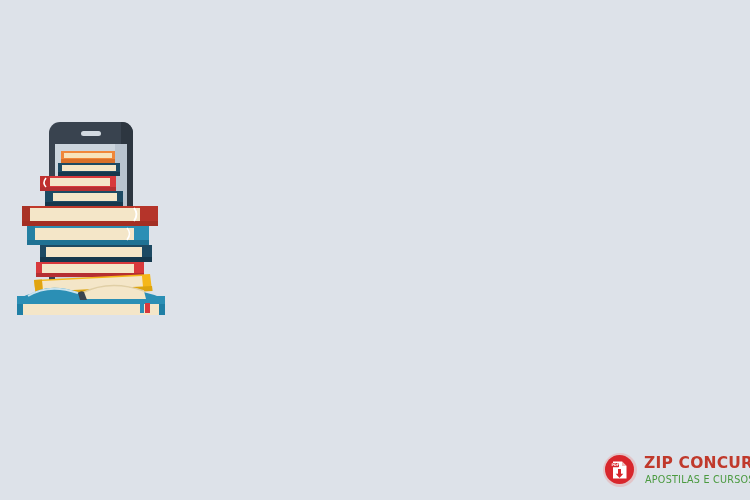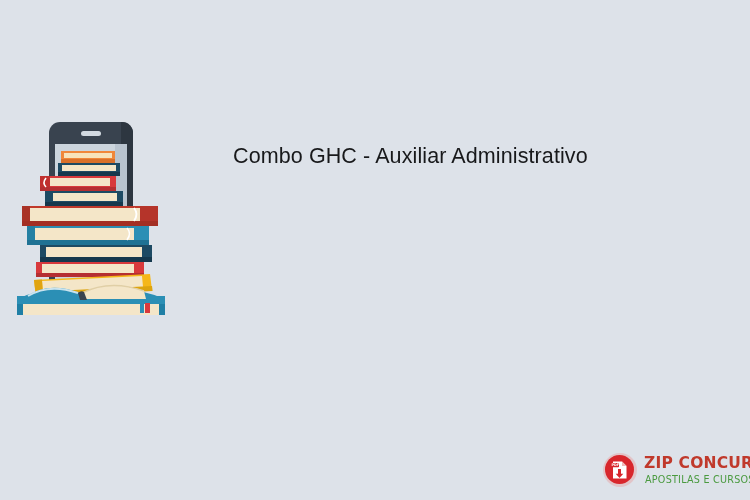--- a/index.html
+++ b/index.html
@@ -184,21 +184,20 @@
         <path d="M14 177 q22 -16 54 -4 l4 9 h-58 z" fill="#2b8fb5"></path>
         <path d="M16 176 q21 -13 50 -3" fill="none" stroke="#c9e3ee" stroke-width="2"></path>
         <path d="M70 173 q28 -14 62 -2 l2 8 h-62 z" fill="#f4e6c8"></path>
         <path d="M70 173 q28 -14 62 -2" fill="none" stroke="#e0cfa6" stroke-width="1.5"></path>
         <path d="M66 173 q3 -3 6 -1 l3 8 h-7 z" fill="#39434f"></path>
       </g>
 
     </svg>
   </div>
 
-  <div id="product-title">Combo GHC - Auxiliar Administrativo</div>
 
   <div id="brand-logo">
     <div id="brand-logo-mark">
       <svg width="36" height="36" viewBox="0 0 36 36" xmlns="http://www.w3.org/2000/svg">
         <circle cx="18" cy="18" r="17" fill="#e8a0a0" opacity="0.45"></circle>
         <circle cx="17.5" cy="17.5" r="14.5" fill="#d8262c"></circle>
         <path d="M11 9.5 h9 l4.5 4.5 v12.5 h-13.5 z" fill="#ffffff"></path>
         <path d="M20 9.5 l4.5 4.5 h-4.5 z" fill="#f0b8b8"></path>
         <rect x="9.5" y="11" width="7.5" height="4.2" rx="0.8" fill="#d8262c"></rect>
         <text x="13.2" y="14.3" font-family="DejaVu Sans, sans-serif" font-size="3.3" font-weight="bold" fill="#ffffff" text-anchor="middle">PDF</text>

